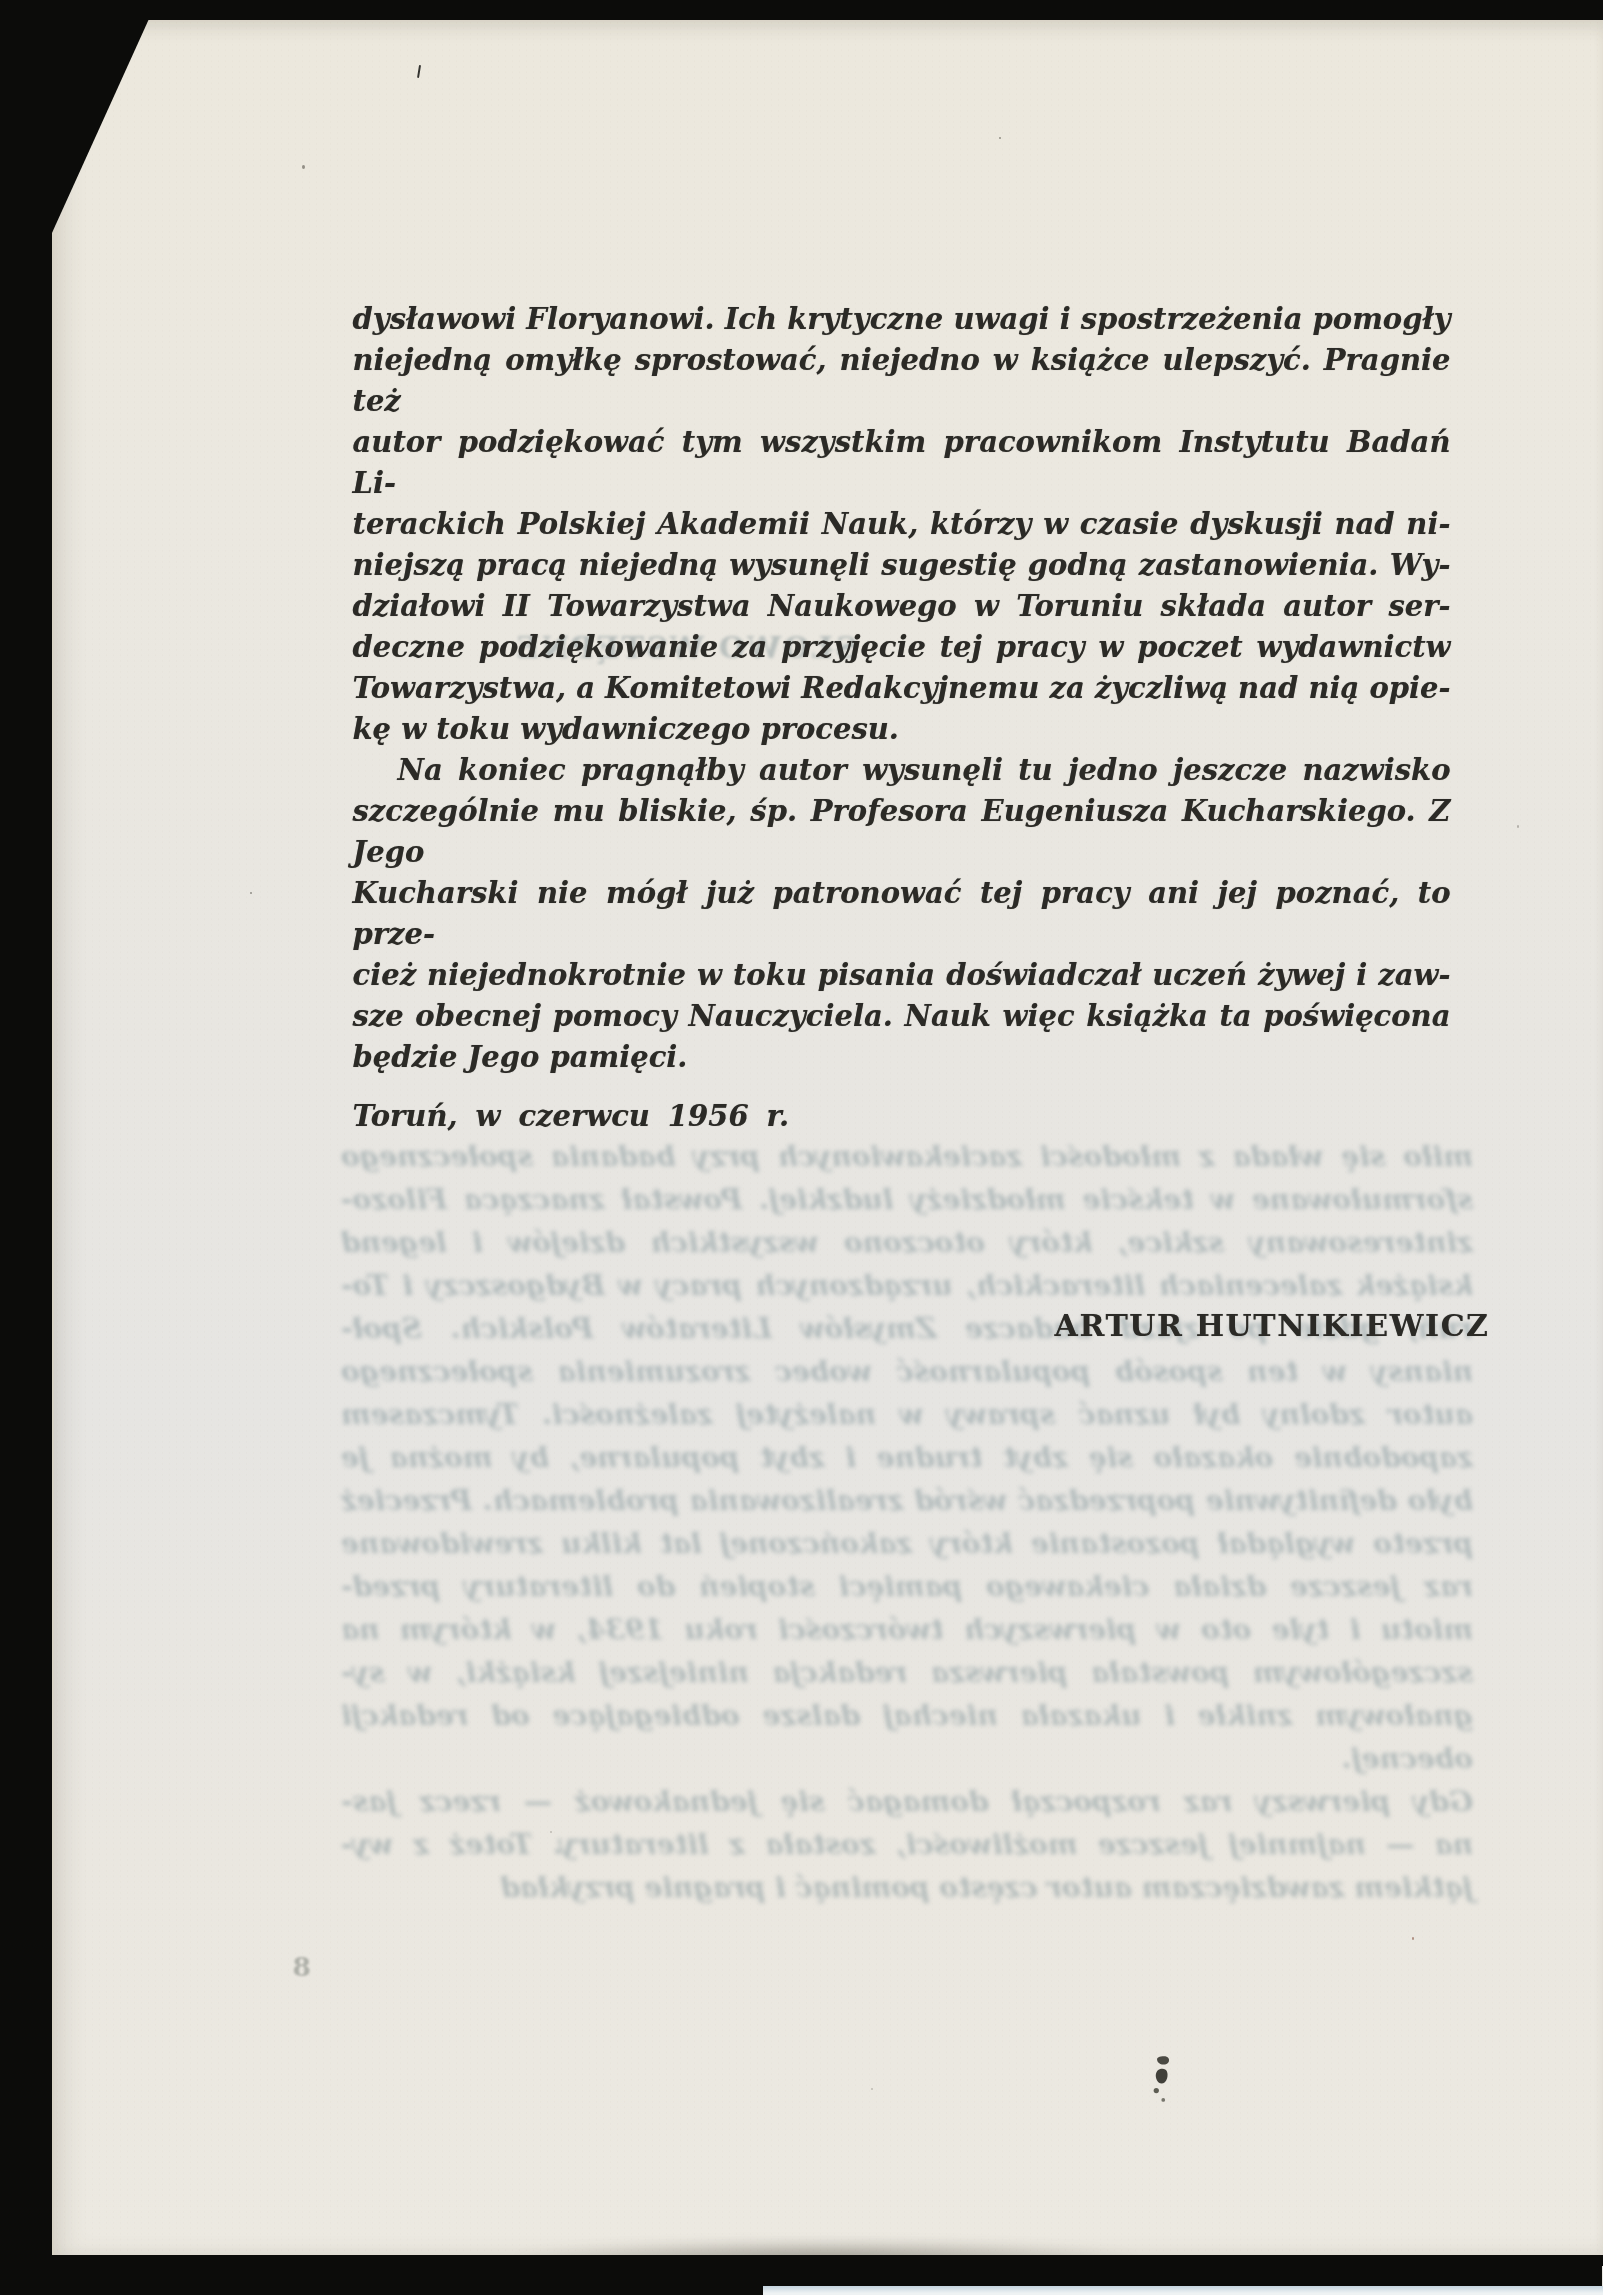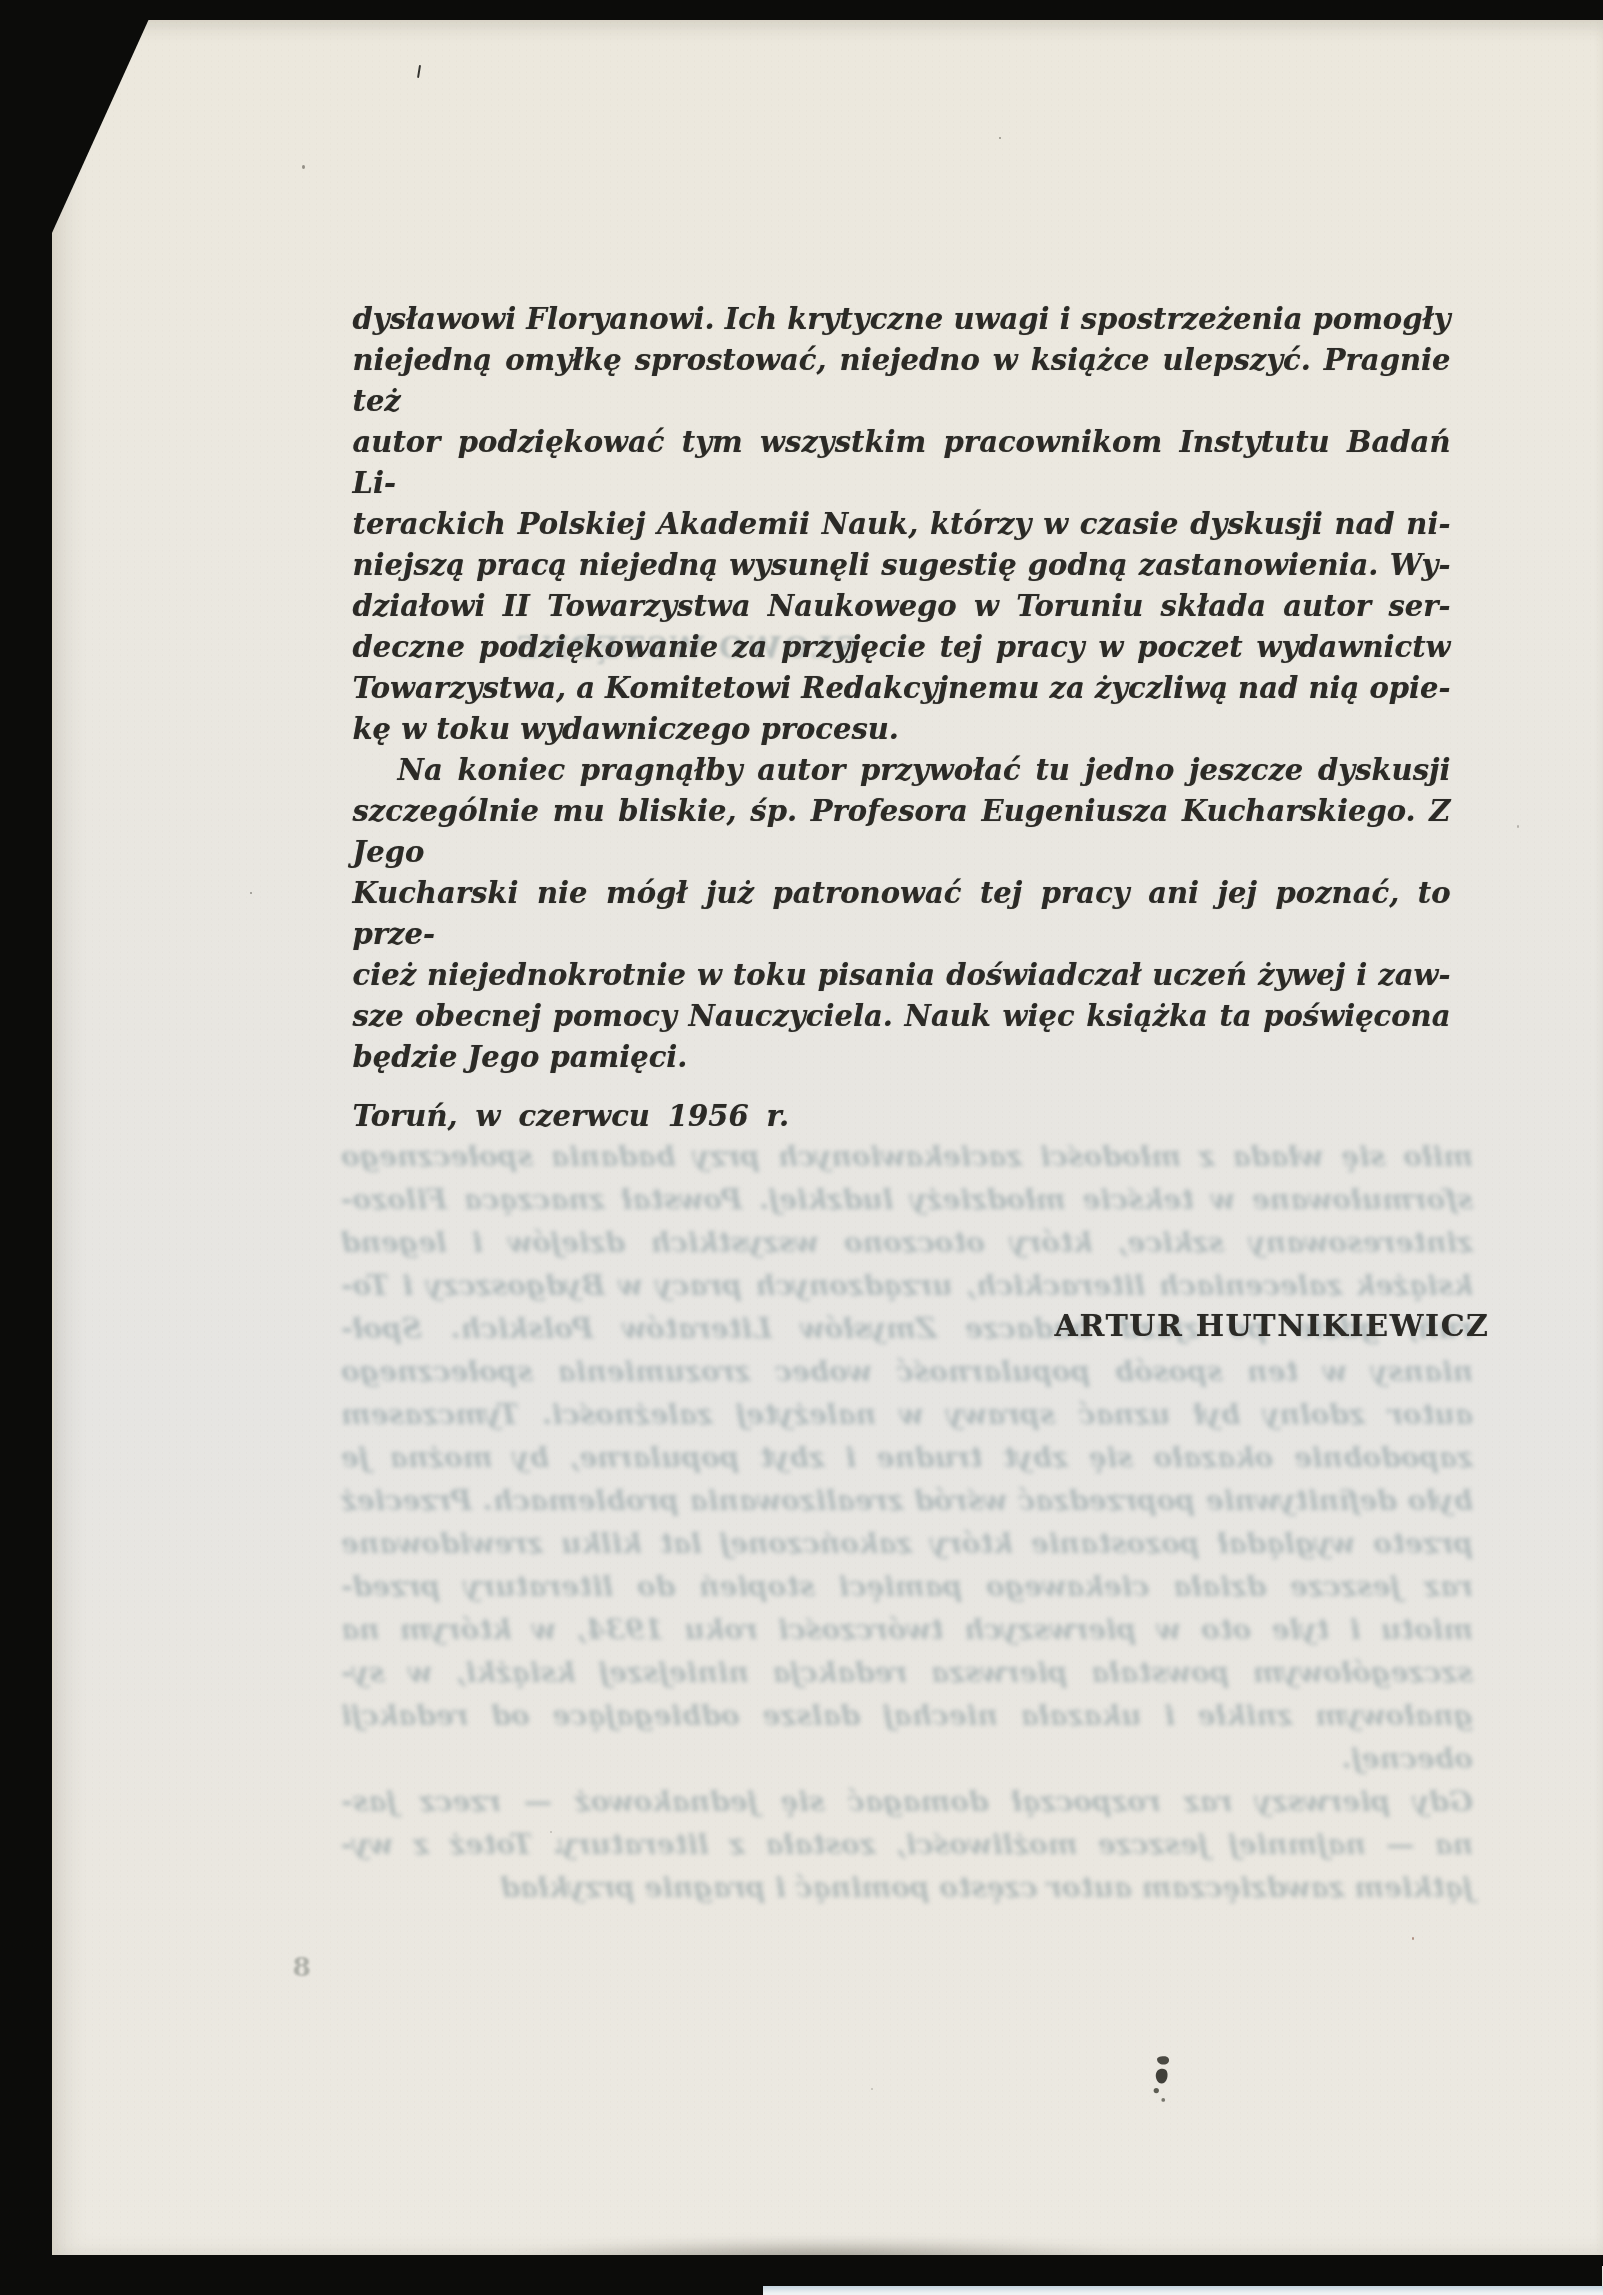--- a/index.html
+++ b/index.html
@@ -101,21 +101,21 @@
     <div class="textblock">
       <div class="tline">dysławowi Floryanowi. Ich krytyczne uwagi i spostrzeżenia pomogły</div>
       <div class="tline">niejedną omyłkę sprostować, niejedno w książce ulepszyć. Pragnie też</div>
       <div class="tline">autor podziękować tym wszystkim pracownikom Instytutu Badań Li-</div>
       <div class="tline">terackich Polskiej Akademii Nauk, którzy w czasie dyskusji nad ni-</div>
       <div class="tline">niejszą pracą niejedną wysunęli sugestię godną zastanowienia. Wy-</div>
       <div class="tline">działowi II Towarzystwa Naukowego w Toruniu składa autor ser-</div>
       <div class="tline">deczne podziękowanie za przyjęcie tej pracy w poczet wydawnictw</div>
       <div class="tline">Towarzystwa, a Komitetowi Redakcyjnemu za życzliwą nad nią opie-</div>
       <div class="tline endline">kę w toku wydawniczego procesu.</div>
-      <div class="tline indent">Na koniec pragnąłby autor przywołać tu jedno jeszcze dyskusji</div>
+      <div class="tline indent">Na koniec pragnąłby autor wysunęli tu jedno jeszcze nazwisko</div>
       <div class="tline">szczególnie mu bliskie, śp. Profesora Eugeniusza Kucharskiego. Z Jego</div>
       <div class="tline">Kucharski nie mógł już patronować tej pracy ani jej poznać, to prze-</div>
       <div class="tline">cież niejednokrotnie w toku pisania doświadczał uczeń żywej i zaw-</div>
       <div class="tline">sze obecnej pomocy Nauczyciela. Nauk więc książka ta poświęcona</div>
       <div class="tline endline">będzie Jego pamięci.</div>
     </div>
 
     <div class="dateline">Toruń, w czerwcu 1956 r.</div>
     <div class="signature">ARTUR HUTNIKIEWICZ</div>
 

